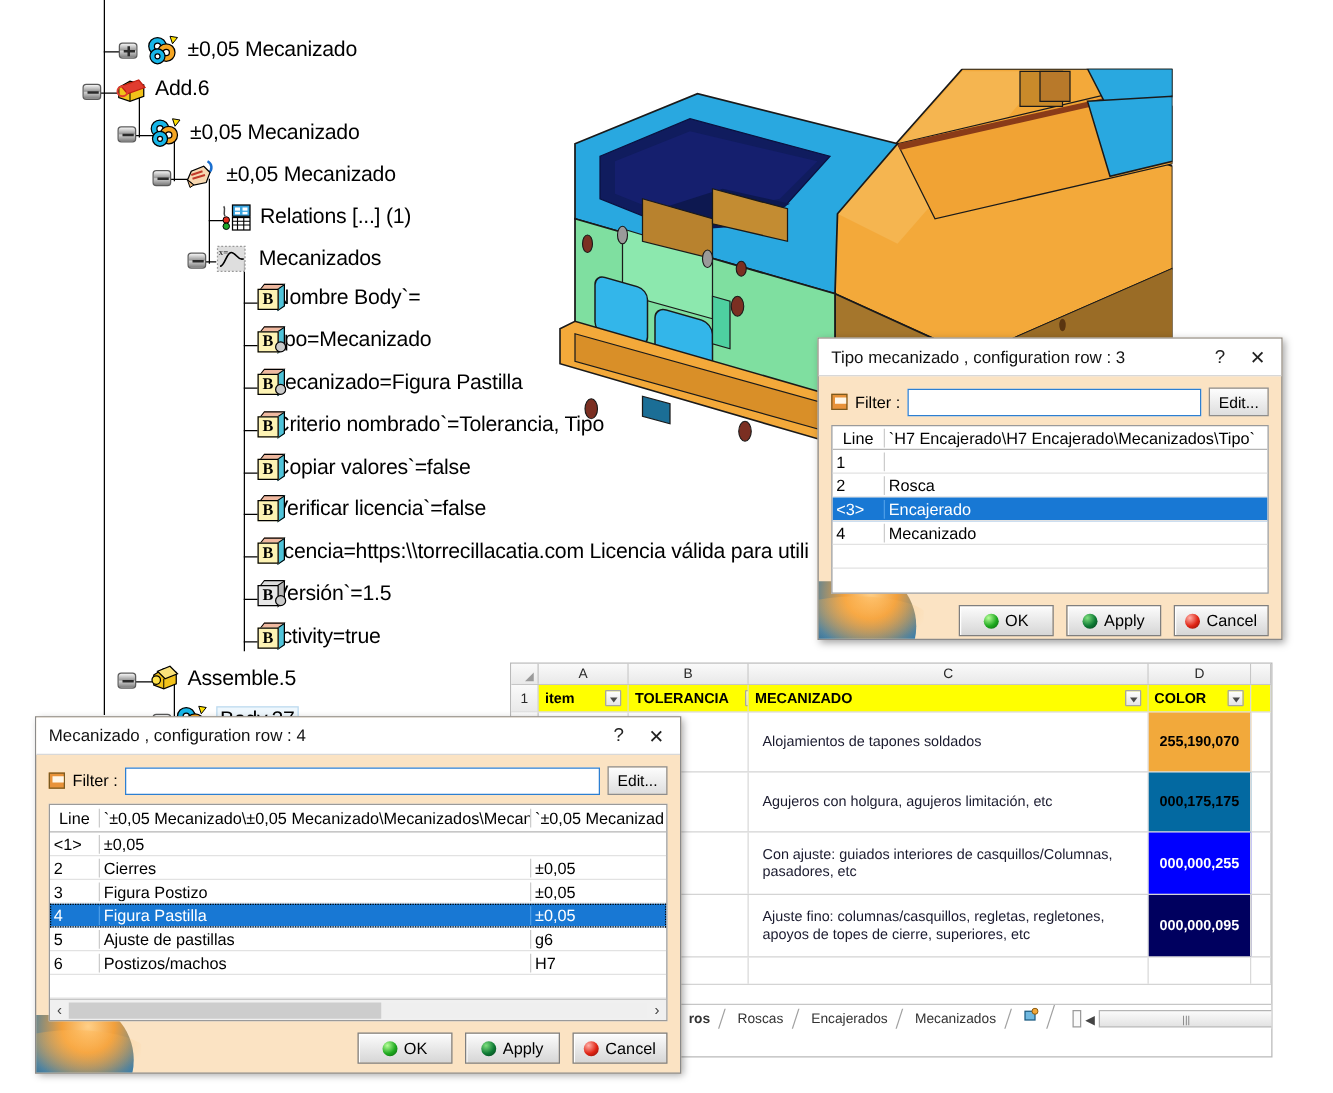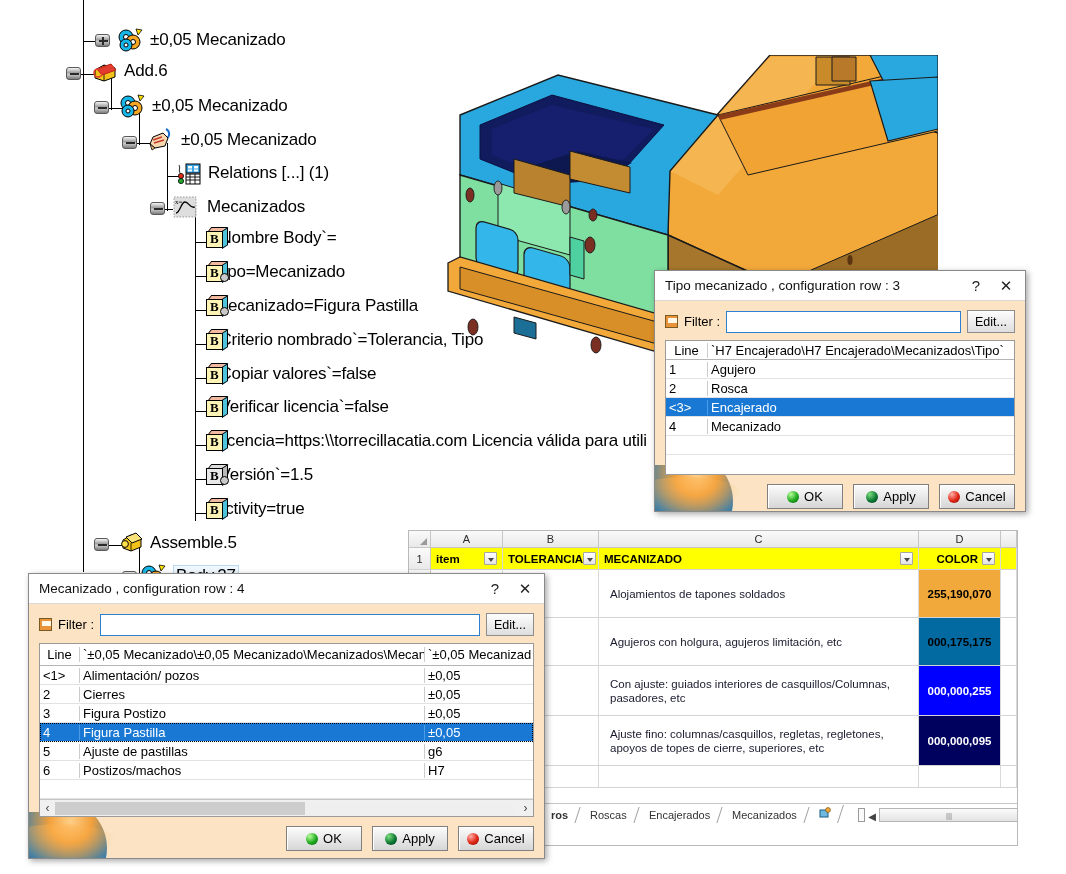--- a/index.html
+++ b/index.html
@@ -66,21 +66,21 @@
     font-size:11px; color:#2a2a2a; }
   .xl-corner-cell { background:linear-gradient(#fafafa,#e9e9e9);
     border-right:1px solid #c6c6c6; position:relative; }
   .xl-corner-cell:after { content:""; position:absolute; right:3px; bottom:2px;
     border-left:7px solid transparent; border-bottom:7px solid #9a9a9a; }
   .xl-row { display:flex; border-bottom:1px solid #d4d4d4; }
   .xl-rn { width:22px; flex:0 0 22px; background:linear-gradient(#fafafa,#e9e9e9);
     border-right:1px solid #c6c6c6; font-size:11px; color:#2a2a2a;
     display:flex; align-items:center; justify-content:center; }
   .xl-c { border-right:1px solid #d9d9d9; padding:3px 5px; overflow:hidden;
-    display:flex; align-items:center; }
+    display:flex; align-items:center;gap:13px; }
   .hdr1 { background:#ffff00; font-weight:bold; color:#000; font-size:11.5px; }
   .filt { width:13px; height:13px; flex:0 0 13px; margin-left:auto;
     background:linear-gradient(#ffffff,#e4e4e4); border:1px solid #a6a6a6;
     position:relative; border-radius:1px; }
   .filt:after { content:""; position:absolute; left:3px; top:5px;
     border-left:3.5px solid transparent; border-right:3.5px solid transparent;
     border-top:4px solid #4a4a4a; }
   .cellC { color:#1a1a2e; font-size:11.5px; line-height:14px; display:block;
     padding:4px 6px; }
   .cellD { font-size:11.5px; font-weight:bold; display:flex;
@@ -569,21 +569,20 @@
     </div>
 
     <div class="grid">
       <div class="g-row head">
         <span class="g-c g-line" style="width:42px; flex:0 0 42px; text-align:center;">Line</span>
         <span class="g-c" style="flex:1 1 auto;">`H7 Encajerado\H7 Encajerado\Mecanizados\Tipo`</span>
       </div>
 
       <div class="g-row">
         <span class="g-c g-line" style="width:42px; flex:0 0 42px;">1</span>
-        <span class="g-c" style="flex:1 1 auto;">Agujero</span>
       </div>
       <div class="g-row">
         <span class="g-c g-line" style="width:42px; flex:0 0 42px;">2</span>
         <span class="g-c" style="flex:1 1 auto;">Rosca</span>
       </div>
       <div class="g-row sel">
         <span class="g-c g-line" style="width:42px; flex:0 0 42px; border-right-color:#4b9ce6;">&lt;3&gt;</span>
         <span class="g-c" style="flex:1 1 auto;">Encajerado</span>
       </div>
       <div class="g-row">
@@ -639,21 +638,20 @@
 
     <div class="grid">
       <div class="g-row head" style="height:22px;">
         <span class="g-c g-line" style="width:40px; flex:0 0 40px; text-align:center;">Line</span>
         <span class="g-c g-line" style="flex:1 1 auto;">`±0,05 Mecanizado\±0,05 Mecanizado\Mecanizados\Mecanizado`</span>
         <span class="g-c" style="width:108px; flex:0 0 108px;">`±0,05 Mecanizad</span>
       </div>
 
       <div class="g-row">
         <span class="g-c g-line" style="width:40px; flex:0 0 40px;">&lt;1&gt;</span>
-        <span class="g-c g-line" style="flex:1 1 auto;">Alimentación/ pozos</span>
         <span class="g-c" style="width:108px; flex:0 0 108px;">±0,05</span>
       </div>
       <div class="g-row">
         <span class="g-c g-line" style="width:40px; flex:0 0 40px;">2</span>
         <span class="g-c g-line" style="flex:1 1 auto;">Cierres</span>
         <span class="g-c" style="width:108px; flex:0 0 108px;">±0,05</span>
       </div>
       <div class="g-row">
         <span class="g-c g-line" style="width:40px; flex:0 0 40px;">3</span>
         <span class="g-c g-line" style="flex:1 1 auto;">Figura Postizo</span>

